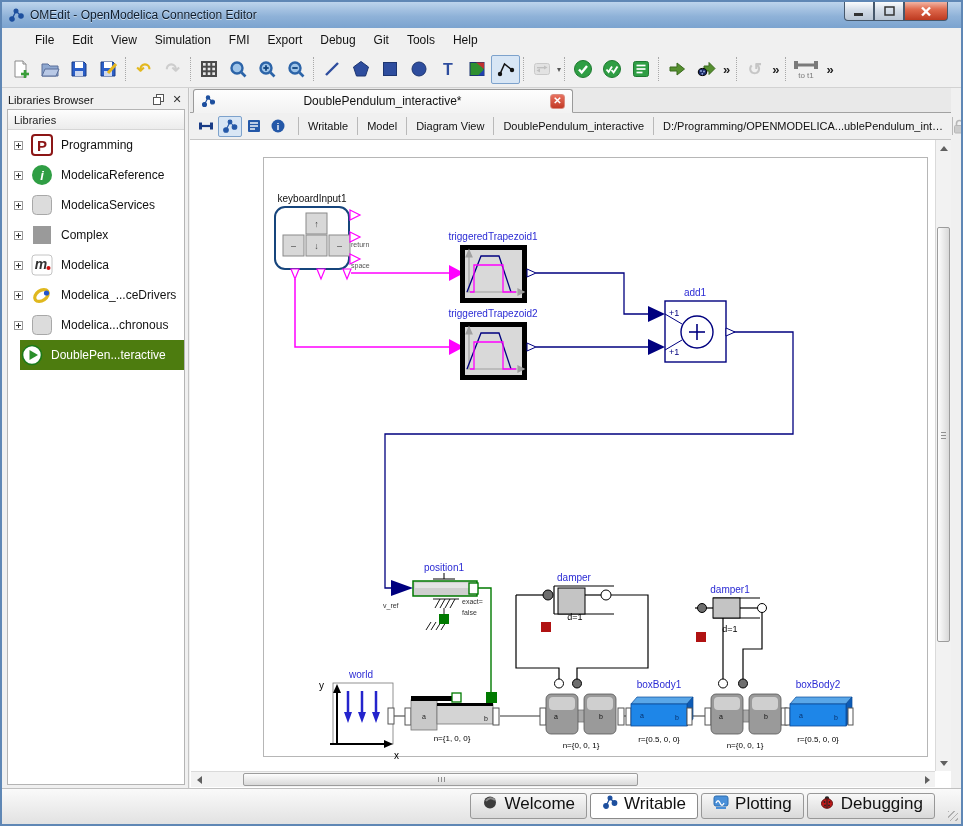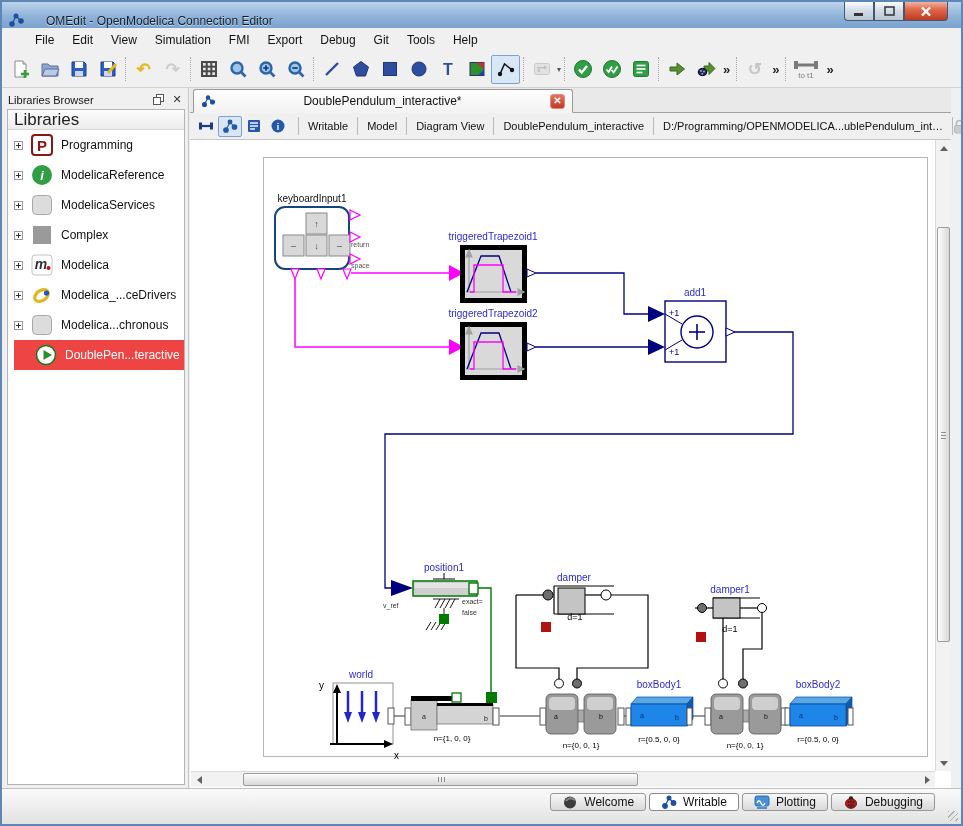--- a/index.html
+++ b/index.html
@@ -1,20 +1,20 @@
 <!DOCTYPE html>
 <html><head>
 <meta charset="utf-8">
 <style>
 *{box-sizing:border-box;margin:0;padding:0}
 html,body{background:#cfd6de}
 body{font-family:"Liberation Sans",sans-serif}
 .window{position:relative;width:963px;height:826px;background:#f0f0f0;border:2px solid #5f87b5;overflow:hidden}
 
-.titlebar{position:absolute;top:0;left:0;right:0;height:26px;background:linear-gradient(#bdd4ec,#8fb2d8 55%,#7ba3cf);display:flex;align-items:flex-end;padding-left:6px;gap:22px}
+.titlebar{position:absolute;top:0;left:0;right:0;height:26px;background:linear-gradient(#bdd4ec,#8fb2d8 55%,#7ba3cf);display:flex;align-items:center;padding-left:6px;gap:6px}
 .title-text{font-size:12px;color:#0e1c2c;text-shadow:0 1px 0 rgba(255,255,255,.6)}
 .winbtns{position:absolute;top:0;right:13px;display:flex}
 .winbtn{width:30px;height:19px;border:1px solid #46586c;border-top:none;background:linear-gradient(#fbfcfd,#d4dde8 45%,#b9c6d5);display:flex;align-items:center;justify-content:center}
 .winbtn.minb{border-radius:0 0 0 4px}
 .winbtn.closeb{width:44px;background:linear-gradient(#f2b5a4,#e06a4e 40%,#bd3a20);border-radius:0 0 4px 0}
 
 .menubar{position:absolute;top:26px;left:0;right:0;height:23px;display:flex;align-items:center;padding-left:24px;background:#f0f0f0}
 .menu-item{padding:3px 9px;font-size:12px;color:#111}
 
 .toolbar{position:absolute;top:49px;left:0;right:0;height:37px;display:flex;align-items:center;padding-left:4px;background:#f0f0f0;border-bottom:1px solid #d2d2d2}
@@ -27,25 +27,25 @@
 .glyphbtn{font-size:17px;font-weight:bold;line-height:1}
 
 .libpanel{position:absolute;top:86px;left:2px;width:185px;bottom:36px;background:#f0f0f0;border-right:1px solid #c4c4c4;display:flex;flex-direction:column}
 .libheader{height:18px;display:flex;align-items:flex-end;padding:2px 4px 0 4px;font-size:11px;color:#111;gap:5px}
 .libheader .sp{flex:1}
 .hbtn{display:flex;align-items:center;justify-content:center;width:14px;height:13px;color:#333;font-size:11px;line-height:1}
 .filterrow{display:flex;align-items:center;gap:4px;padding:4px 4px 2px 4px}
 .filterrow input{flex:1;height:19px;border:1px solid #a9a9a9;font-size:11px;padding:0 4px;font-family:inherit;color:#444}
 .filterbtn{width:22px;height:19px;border:1px solid #b6b6b6;border-radius:2px;background:linear-gradient(#fdfdfd,#e6e6e6);display:flex;align-items:center;justify-content:center}
 .tree{flex:1;margin:3px 3px 3px 3px;background:#fff;border:1px solid #b4b4b4;overflow:hidden}
-.treeheader{height:20px;border-bottom:1px solid #d6d6d6;background:linear-gradient(#fdfdfd,#ececec);display:flex;align-items:center;padding-left:6px;font-size:17px;color:#222}
+.treeheader{height:20px;border-bottom:1px solid #d6d6d6;background:linear-gradient(#fdfdfd,#ececec);display:flex;align-items:center;padding-left:6px;font-size:11px;color:#222}
 .trow{height:30px;display:flex;align-items:center;padding-left:6px;gap:7px;font-size:12px;color:#111}
 .trow .exp{flex:none;display:flex}
 .licon{width:24px;height:24px;flex:none;display:flex;align-items:center;justify-content:center}
-.trow.sel{background:#ef4444;color:#fff;margin-left:6px;padding-left:20px}
+.trow.sel{background:#4d7c0f;color:#fff;margin-left:12px;padding-left:0}
 
 .mdi{position:absolute;top:86px;left:188px;right:10px;bottom:36px;background:#fff}
 .tabbar{position:absolute;top:0;left:0;right:0;height:25px;background:#e9e9e9;border-bottom:1px solid #a2a2a2}
 .tab{position:absolute;left:3px;top:1px;bottom:-1px;width:380px;background:linear-gradient(#fefefe,#f3f3f3);border:1px solid #9a9a9a;border-bottom:1px solid #f3f3f3;border-radius:3px 3px 0 0;display:flex;align-items:center;padding:0 7px;gap:6px;font-size:12px}
 .tab-title{flex:1;text-align:center;color:#111}
 .tab-close{width:15px;height:15px;flex:none;background:linear-gradient(#e8705e,#c23a26);border:1px solid #d98c80;border-radius:3px;color:#fff;font-size:10px;font-weight:bold;display:flex;align-items:center;justify-content:center;line-height:1}
 .docbar{position:absolute;top:25px;left:0;right:0;height:27px;background:#f0f0f0;border-bottom:1px solid #c6c6c6;display:flex;align-items:center;padding:0 4px;font-size:11px}
 .vbtn{width:24px;height:21px;flex:none;display:flex;align-items:center;justify-content:center;border:1px solid transparent;border-radius:2px}
 .vbtn.pressed{background:#d8e6f5;border-color:#7da2cc}
 .cells{display:flex;align-items:center;height:21px;margin-left:8px}
@@ -57,21 +57,21 @@
 .vscroll{position:absolute;top:52px;right:0;bottom:17px;width:16px;background:#f2f2f2;border-left:1px solid #dadada}
 .hscroll{position:absolute;left:1px;right:16px;bottom:1px;height:16px;background:#f2f2f2;border-top:1px solid #dadada}
 .sb-arrow{position:absolute;width:16px;height:16px;display:flex;align-items:center;justify-content:center}
 .vthumb{position:absolute;left:1px;width:13px;top:87px;height:415px;background:linear-gradient(90deg,#fdfdfd,#d9d9d9);border:1px solid #9c9c9c;border-radius:2px}
 .hthumb{position:absolute;top:1px;height:13px;left:52px;width:395px;background:linear-gradient(#fdfdfd,#d9d9d9);border:1px solid #9c9c9c;border-radius:2px}
 .gripv{position:absolute;left:3px;right:3px;top:50%;height:7px;margin-top:-3px;background:repeating-linear-gradient(#909090 0 1px,transparent 1px 3px)}
 .griph{position:absolute;top:3px;bottom:3px;left:50%;width:7px;margin-left:-3px;background:repeating-linear-gradient(90deg,#909090 0 1px,transparent 1px 3px)}
 
 .statusbar{position:absolute;left:0;right:0;bottom:0;height:36px;background:linear-gradient(#fafafa,#e2e2e2);border-top:1px solid #c0c0c0}
 .persp{position:absolute;right:26px;top:4px;display:flex;gap:3px}
-.pbtn{height:18px;padding:0 11px;display:flex;align-items:center;gap:6px;font-size:12px;color:#111;border:1px solid #989898;border-radius:3px;background:linear-gradient(#f8f8f8,#d9d9d9)}
+.pbtn{height:26px;padding:0 11px;display:flex;gap:6px;font-size:17px;color:#111;border:1px solid #989898;border-radius:3px;background:linear-gradient(#f8f8f8,#d9d9d9)}
 .pbtn.active{background:#fff;border-color:#8a8a8a}
 .resize-grip{position:absolute;right:3px;bottom:3px;width:10px;height:10px;background:repeating-linear-gradient(135deg,#b0b0b0 0 1px,transparent 1px 4px)}
 svg text{font-family:"Liberation Sans",sans-serif}
 </style>
 </head>
 <body>
 
 <div class="window">
 
   <div class="titlebar">

